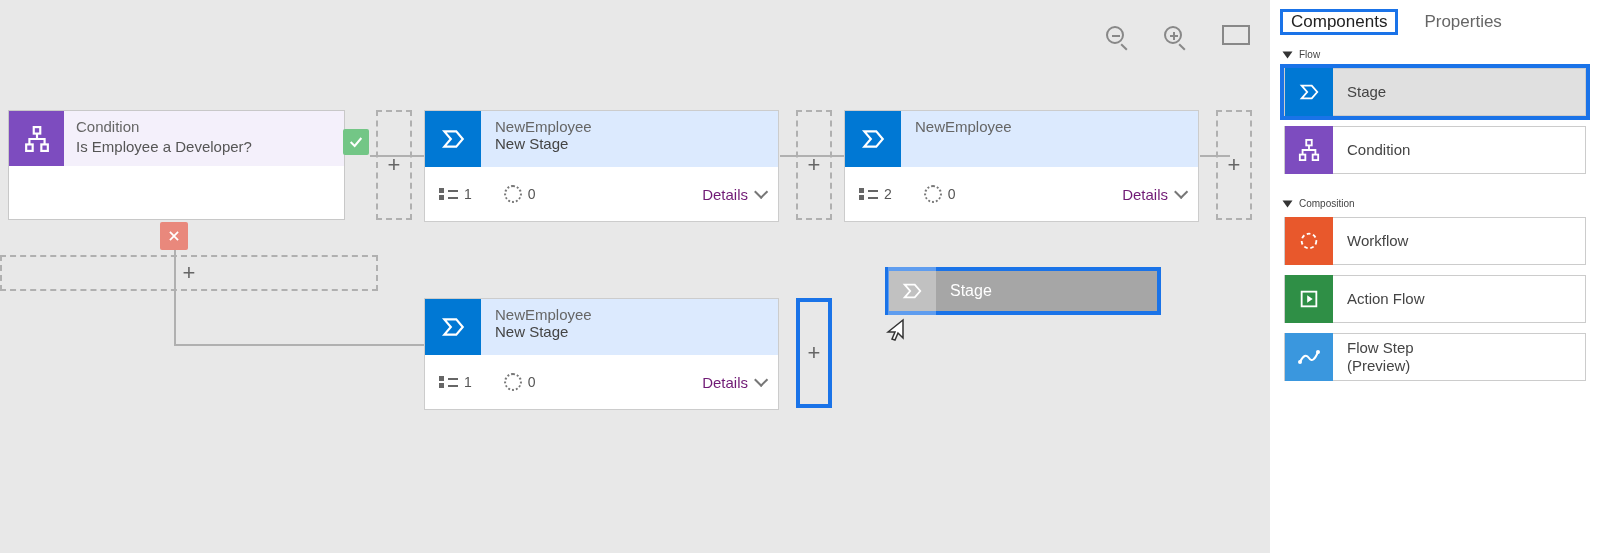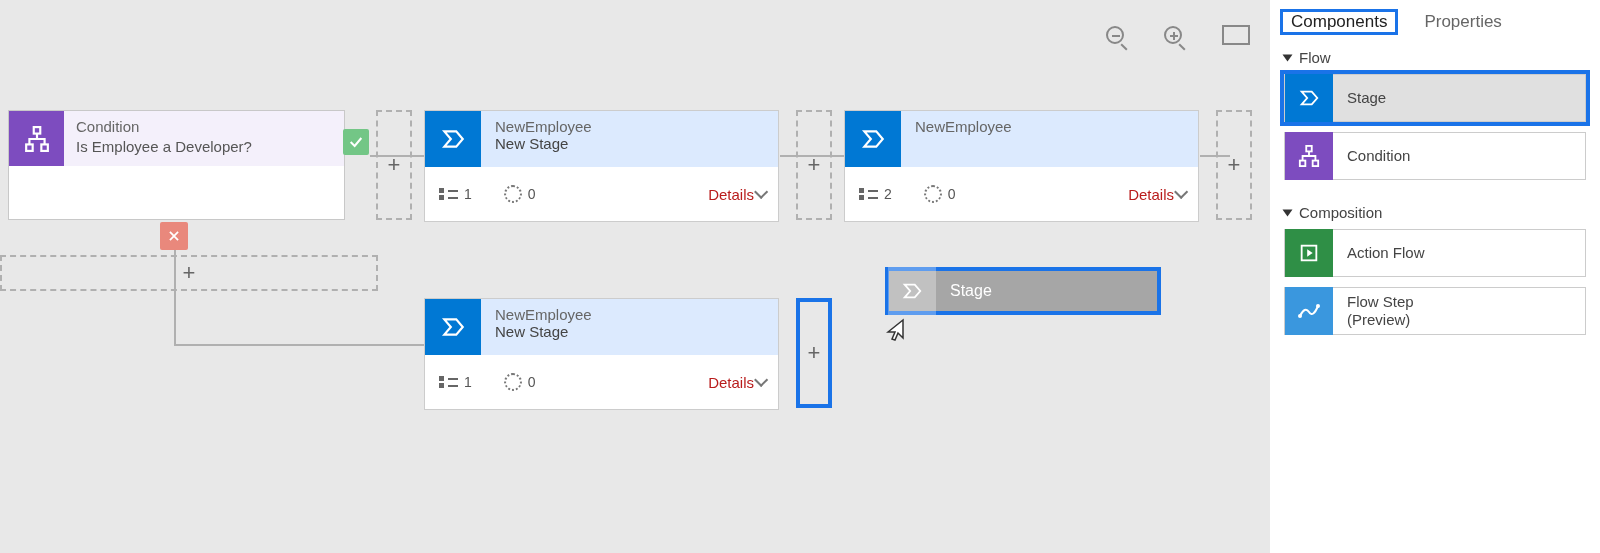--- a/index.html
+++ b/index.html
@@ -37,40 +37,40 @@
   .stage-title { flex:1; background:#dceafe; padding:7px 14px; color:#444;}
   .stage-title .t1 { color:#666; }
   .stage-body { height:54px; background:#fff; padding:0 14px; display:flex; align-items:center; justify-content:space-between; color:#666;}
   .sb-left { display:flex; gap:32px; align-items:center;}
   .mini-ico { display:flex; align-items:center; gap:6px; font-size:14px; color:#555;}
   .mini-sq2 { display:inline-flex; flex-direction:column; gap:2px;}
   .mini-sq2 div{ display:flex; gap:4px; align-items:center;}
   .mini-sq2 .sq{ width:5px;height:5px;background:#666;}
   .mini-sq2 .ln{ width:10px;height:2px;background:#666;}
   .mini-orange-c { width:18px; height:18px; border:2px dotted #777; border-radius:50%; display:inline-block;}
-  .details { color:#b91c1c; display:flex; align-items:center; gap:0;}
+  .details { color:#701a75; display:flex; align-items:center; gap:6px;}
   .chev-d { display:inline-block; width:10px;height:10px; border-right:2px solid #777; border-bottom:2px solid #777; transform:rotate(45deg) translateY(-3px);}
 
   
   .hline { position:absolute; height:2px; background:#b0b0b0; }
   .vline { position:absolute; width:2px; background:#b0b0b0; }
 
   
   .ghost { position:absolute; left:885px; top:267px; width:276px; height:48px; background:#a6a6a6; border:4px solid #1a73e8; display:flex; align-items:center; }
   .ghost-ico { width:48px; height:48px; background:rgba(255,255,255,0.3); display:flex; align-items:center; justify-content:center; margin-left:-1px; margin-top:-1px;}
   .ghost span.lbl { color:#fff; margin-left:14px; font-size:16px;}
   .cursor { position:absolute; left:886px; top:318px; font-size:20px; color:#333; transform:scaleX(-1);}
 
   
   .hl { border:4px solid #1a73e8 !important; }
 
   
   .tabs { display:flex; padding:12px 10px 0 10px; gap:26px; font-size:17px; color:#666;}
   .tab-sel { color:#222; border:3px solid #1a73e8; padding:0 8px; margin-top:-3px;}
-  .phead { display:flex; align-items:center; gap:8px; padding:14px 14px 8px 14px; color:#444; font-size:15px;}
+  .phead { display:flex; align-items:center; gap:8px; padding:14px 14px 8px 14px; color:#444; font-size:10px;}
   .tri { width:0;height:0;border-left:7px solid #333;border-top:5px solid transparent;border-bottom:5px solid transparent; transform:rotate(90deg);}
   .plist { padding:0 14px;}
   .pitem { display:flex; align-items:center; height:48px; border:1px solid #ccc; margin-bottom:10px; background:#fff;}
   .pitem .pico { width:48px; height:48px; display:flex; align-items:center; justify-content:center;}
   .pitem .plabel { padding-left:14px; color:#444; line-height:18px;}
   .pitem.hl-item { background:#e0e0e0; outline:4px solid #1a73e8;}
   .pico.blue { background:#0078d4;}
   .pico.purple{ background:#7d4cbf;}
   .pico.green{ background:#2f8f46;}
   .pico.orange{ background:#e8582c;}
@@ -308,20 +308,28 @@
       <div class="plabel">Condition</div>
     </div>
   </div>
 
   <div class="phead">
     <span class="tri"></span>
     <span>Composition</span>
   </div>
   <div class="plist">
     <div class="pitem">
+      <div class="pico orange">
+        <svg width="22" height="22" viewBox="0 0 24 24">
+            <circle cx="12" cy="12" r="8" fill="none" stroke="#fff" stroke-width="2" stroke-dasharray="4 3"></circle>
+          </svg>
+      </div>
+      <div class="plabel">Workflow</div>
+    </div>
+    <div class="pitem">
       <div class="pico dgreen">
         <svg width="22" height="22" viewBox="0 0 24 24">
             <rect x="4" y="4" width="16" height="16" fill="none" stroke="#fff" stroke-width="2"></rect>
             <path d="M10 8 L16 12 L10 16 Z" fill="#fff"></path>
           </svg>
       </div>
       <div class="plabel">Action Flow</div>
     </div>
     <div class="pitem">
       <div class="pico lblue">

